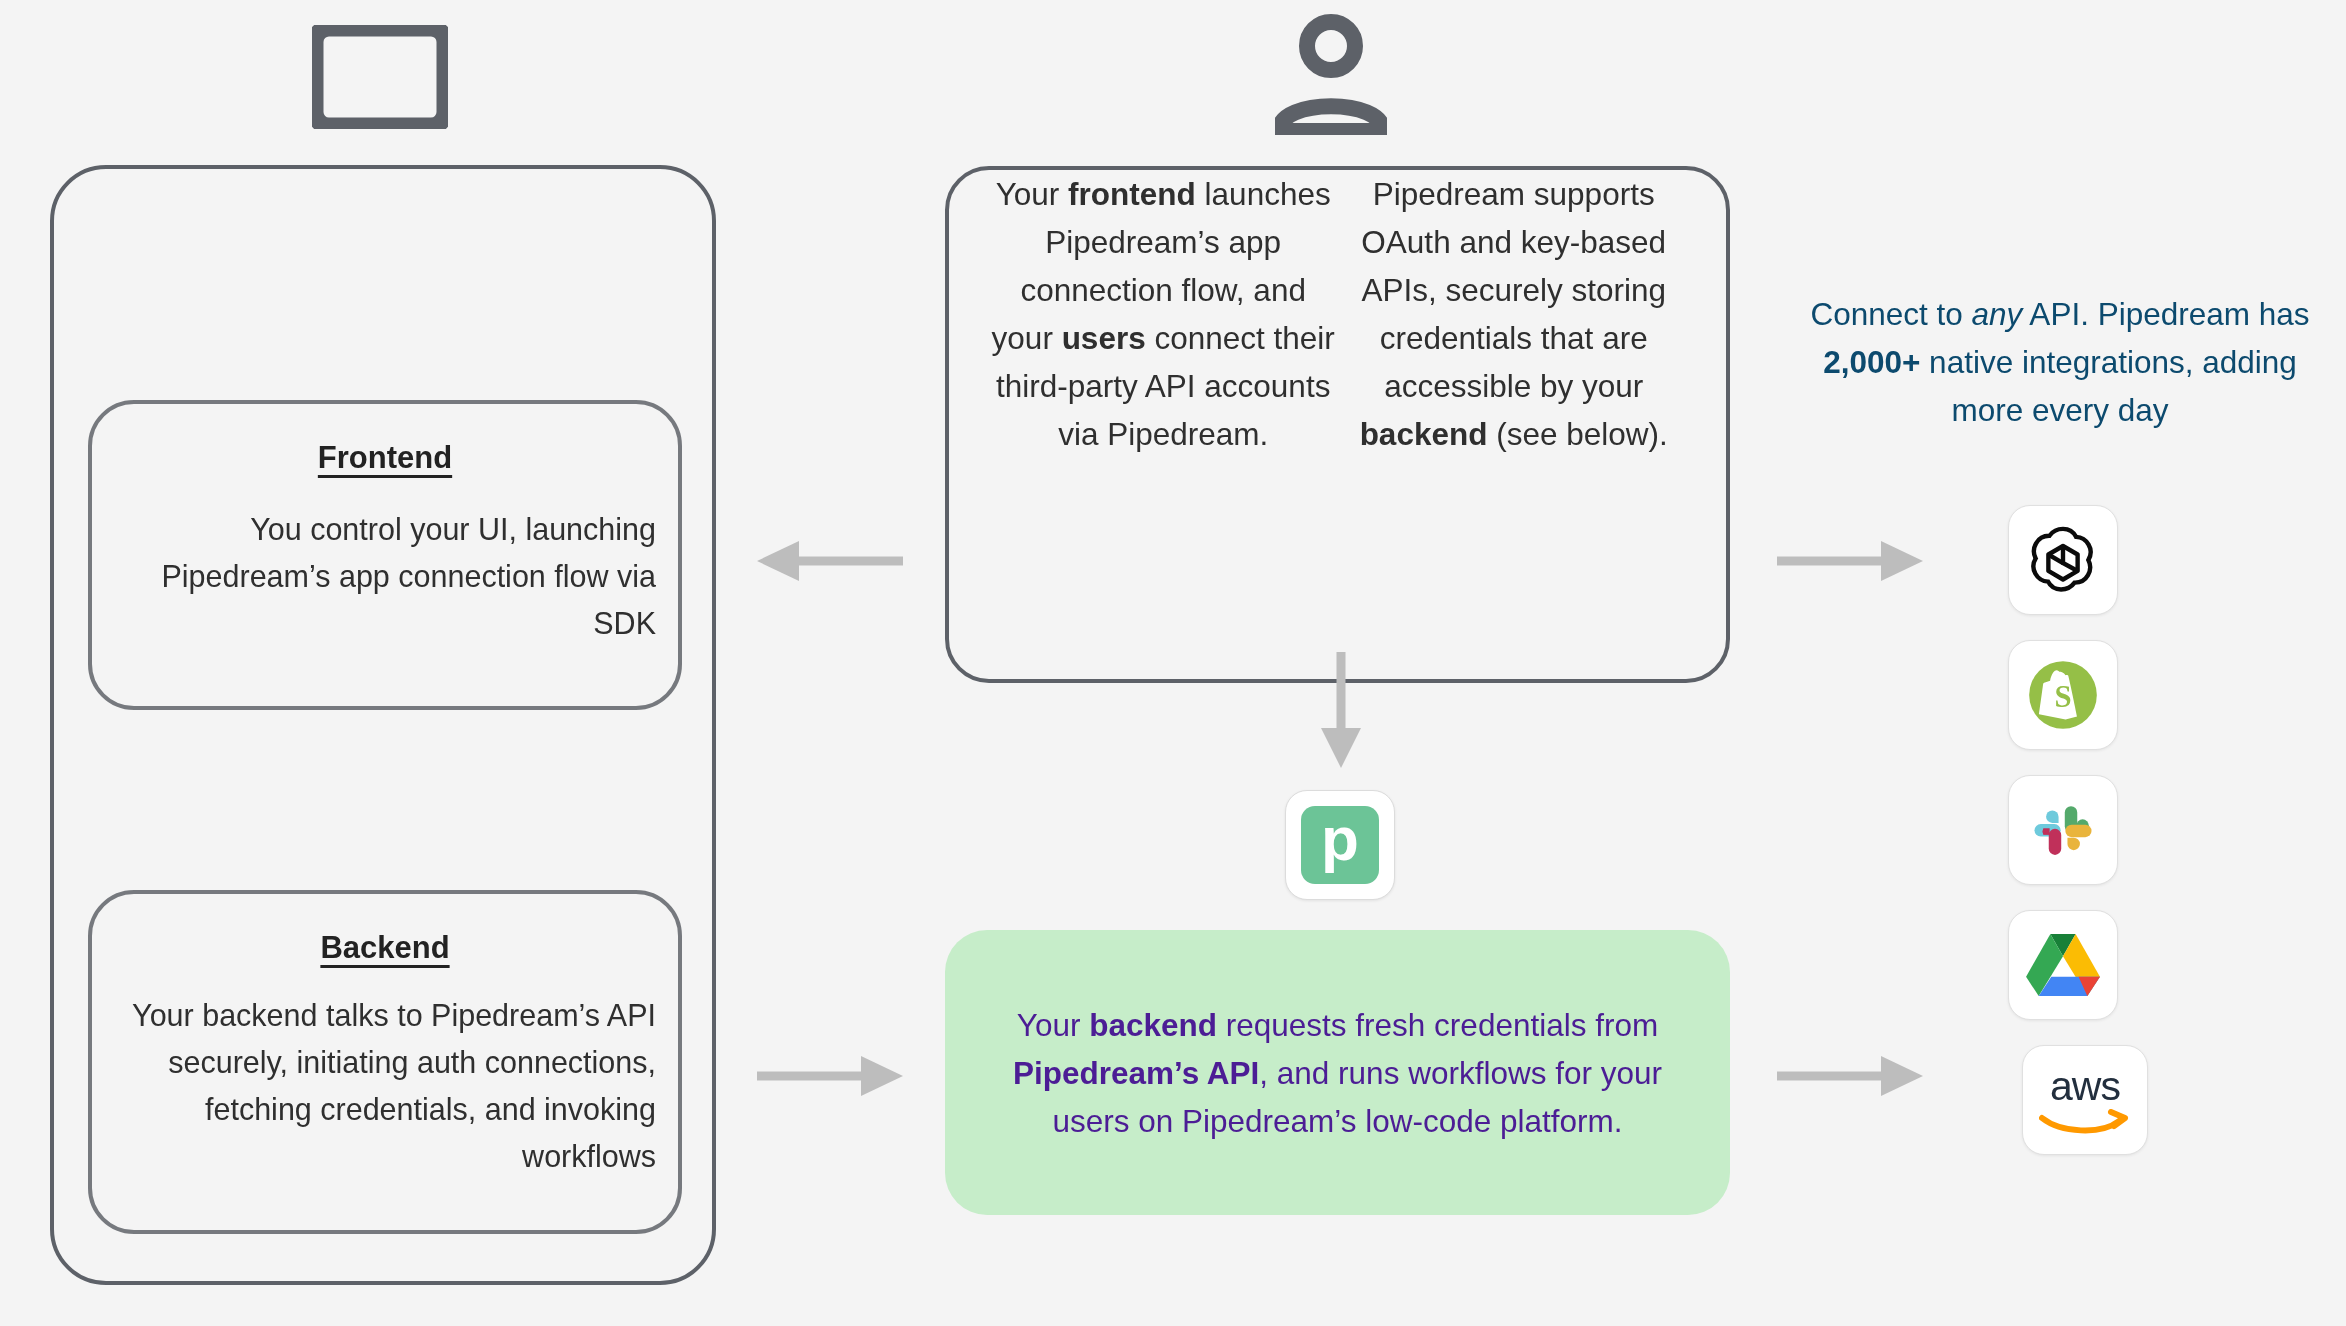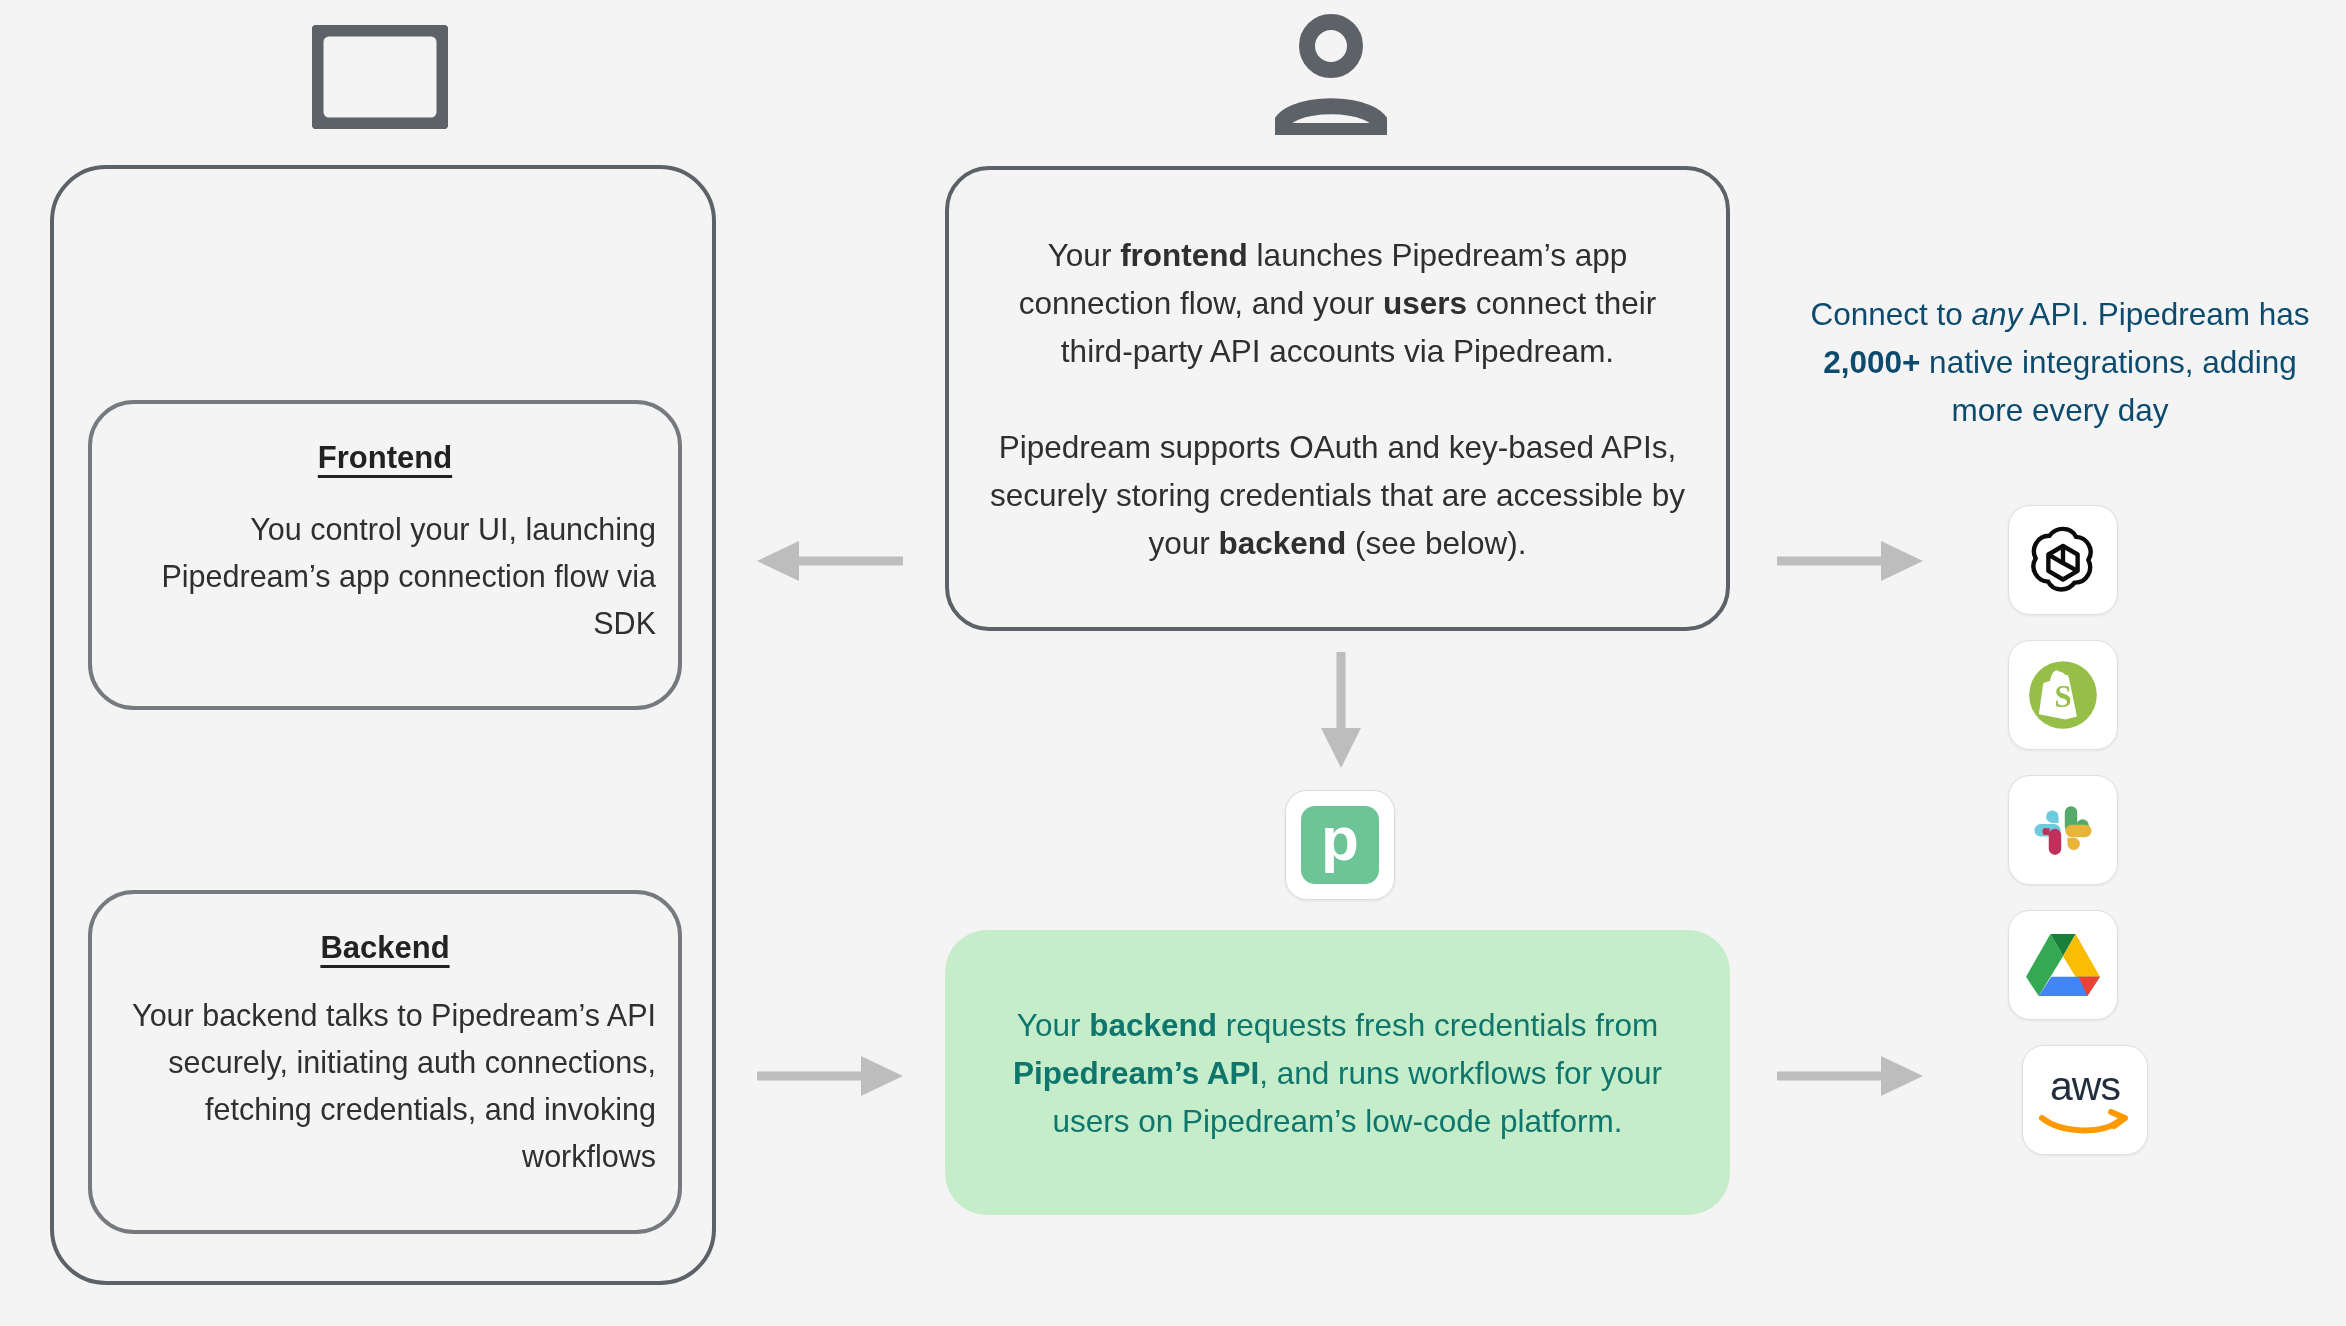--- a/index.html
+++ b/index.html
@@ -83,27 +83,26 @@
     text-align: right;
     color: #2f2f2f;
     margin-top: 30px;
     padding: 0 22px;
   }
   .subcard-backend .subcard-body { margin-top: 26px; }
 
   
   .center-card {
     left: 945px; top: 166px;
-    width: 785px; height: 465px;
+    width: 785px; height: 517px;
     border: 4px solid #5d6168;
     border-radius: 44px;
     box-sizing: border-box;
     background: #f4f4f4;
     display: flex;
-    flex-direction: column;
     justify-content: center;
     padding: 0 38px;
   }
   .center-card p {
     margin: 0;
     font-size: 31.5px;
     line-height: 48px;
     text-align: center;
     color: #2f2f2f;
   }
@@ -119,21 +118,21 @@
     display: flex;
     align-items: center;
     justify-content: center;
     padding: 0 44px;
   }
   .green-card p {
     margin: 0;
     font-size: 31.5px;
     line-height: 48px;
     text-align: center;
-    color: #0f766e;
+    color: #4c1d95;
   }
 
   
   .right-text {
     left: 1800px; top: 290px;
     width: 520px;
     font-size: 31.5px;
     line-height: 48px;
     text-align: center;
     color: #0c4a6e;

